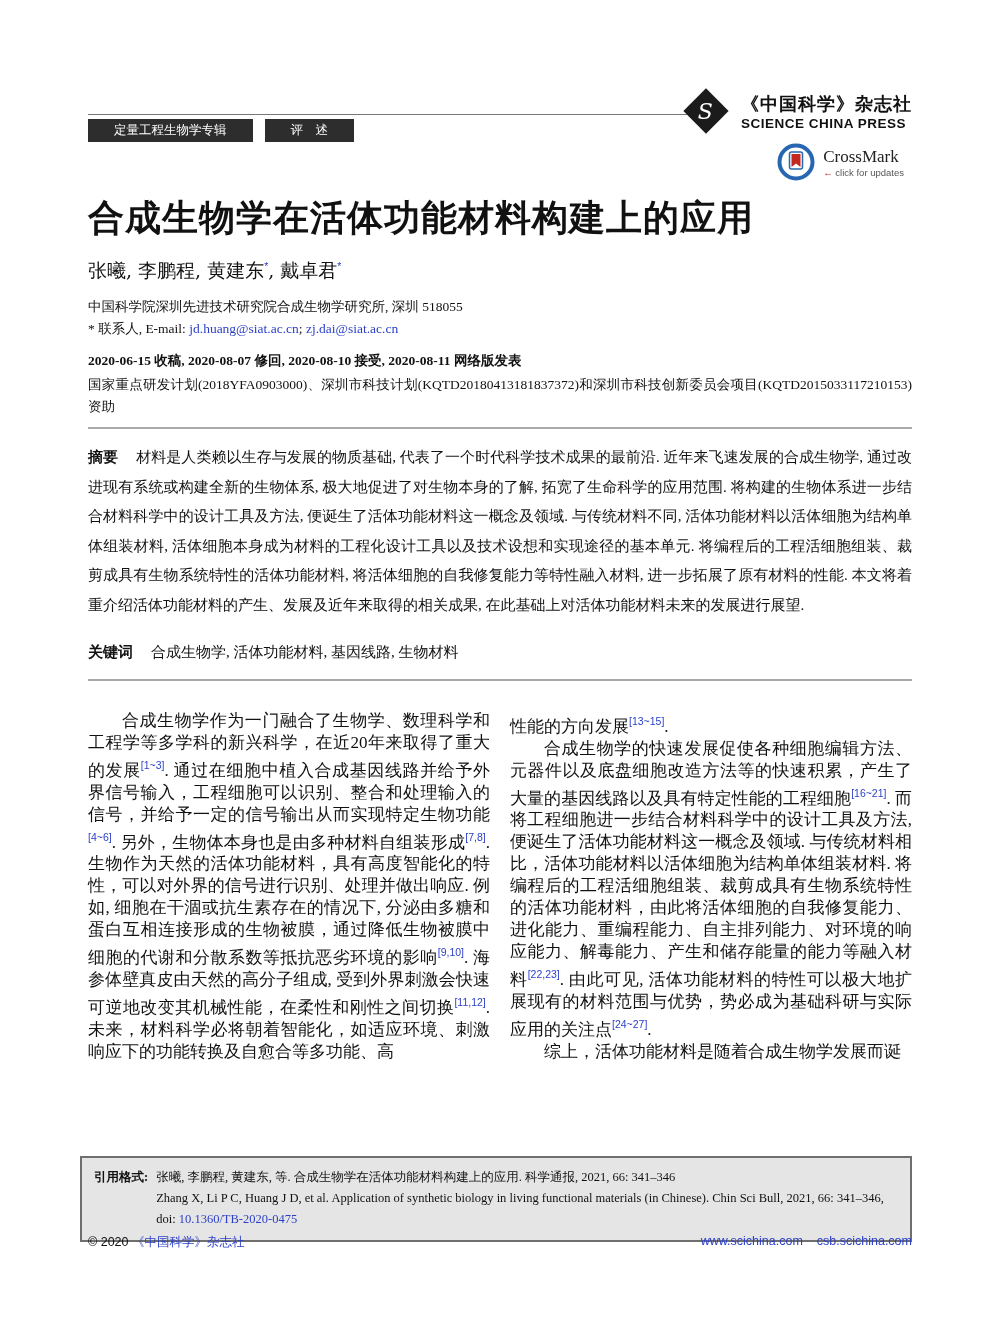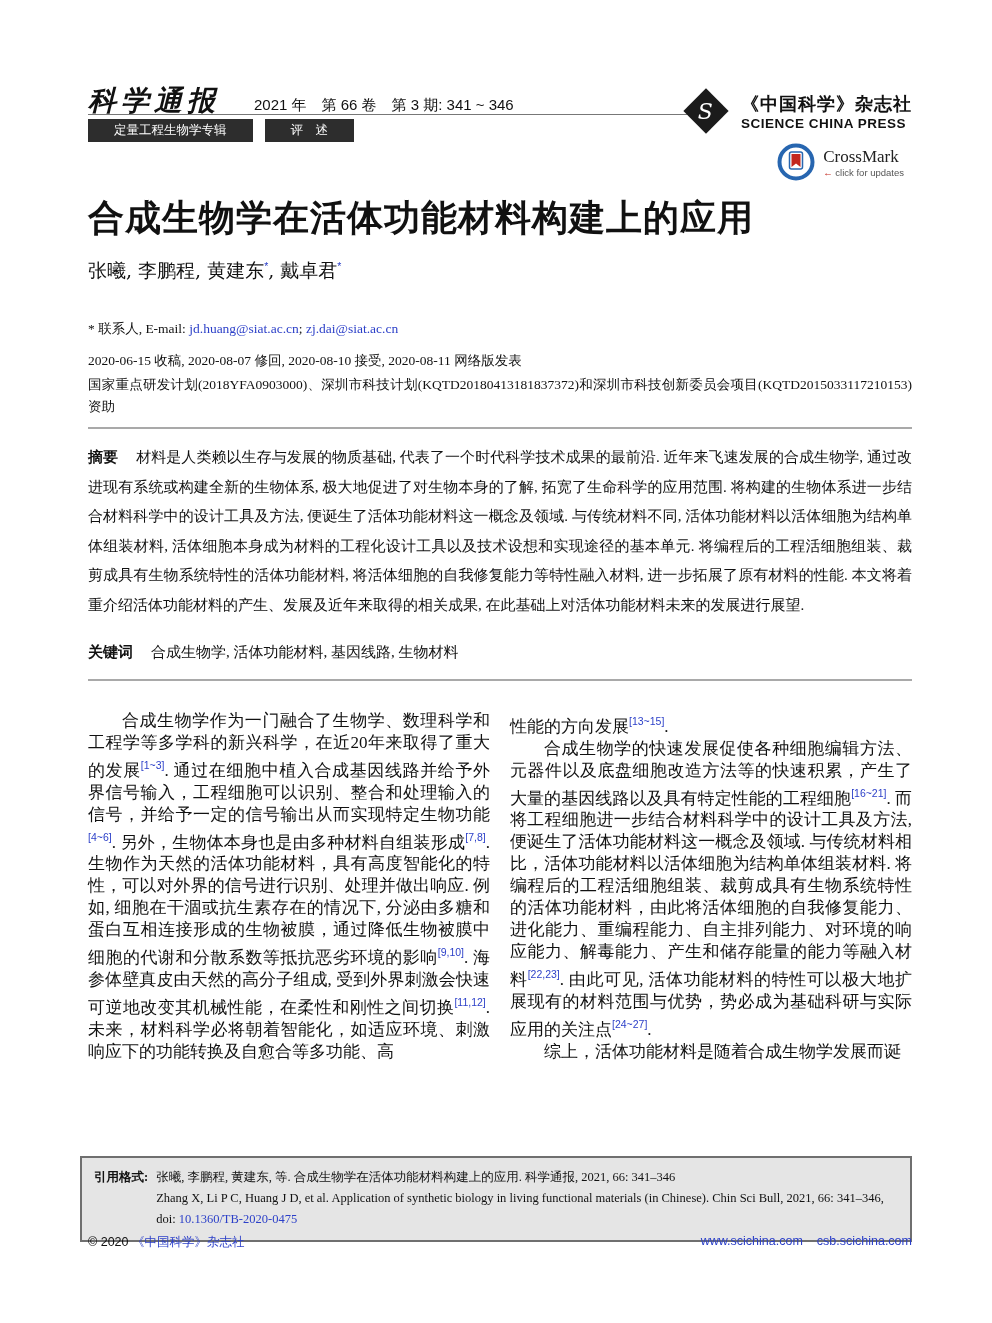--- a/index.html
+++ b/index.html
@@ -26,21 +26,21 @@
   #crossmark { position:absolute; top:143px; right:88px; display:flex; align-items:center; gap:8px; cursor:pointer; }
   .cm-text .cm-name { font-size:17px; font-family:"Liberation Serif", serif; color:#222; }
   .cm-sub { font-size:9.5px; color:#555; font-family:"Liberation Sans", sans-serif; }
   .cm-arrow { color:#c3271e; font-weight:bold; }
 
   
   #title { position:absolute; left:88px; top:194px; font-size:36px; font-weight:bold; letter-spacing:1px; }
   #authors { position:absolute; left:88px; top:258px; font-size:19px; font-family:"DejaVu Serif", serif; }
   #affiliation { position:absolute; left:88px; top:298px; font-size:13.5px; }
   #contact { position:absolute; left:88px; top:320px; font-size:13.5px; }
-  #dates { position:absolute; left:88px; top:352px; font-size:13.5px; }
+  #dates { position:absolute; left:88px; top:352px; font-size:13.5px;font-weight:bold; }
   #funding { position:absolute; left:88px; top:374px; width:824px; font-size:13.5px; line-height:22px; text-align:justify; }
   .rule { position:absolute; left:88px; width:824px; height:2px; background:#a9a9a9; }
   #rule-abstract { top:427px; }
   #rule-keywords { top:679px; }
 
   
   #abstract { position:absolute; left:88px; top:443px; width:824px; font-size:15px; line-height:29.5px; text-align:justify; }
   .blk-label { font-weight:bold; margin-right:18px; }
   #keywords { position:absolute; left:88px; top:643px; width:824px; font-size:15px; }
 
@@ -60,24 +60,20 @@
 
   
   #footer { position:absolute; left:88px; top:1234px; width:824px; display:flex; justify-content:space-between; font-size:12.5px; font-family:"Liberation Sans", sans-serif; }
   .footer-right { display:flex; gap:14px; }
 </style>
 </head>
 <body>
 
 <div id="page">
 
-  <div id="header-left">
-    <span class="masthead">科学通报</span>
-    <span class="issue-info">2021 年 第 66 卷 第 3 期: 341 ~ 346</span>
-  </div>
   <div id="header-rule"></div>
   <div id="badges">
     <span class="badge">定量工程生物学专辑</span>
     <span class="badge review">评 述</span>
   </div>
 
   <div id="press-block">
     <div class="diamond-wrap">
       <div class="diamond">
           <span>S</span>
@@ -96,20 +92,21 @@
       <path d="M14.5 11 h9 v13 l-4.5,-3.6 l-4.5,3.6 z" fill="#c3271e"></path>
     </svg>
     <div class="cm-text">
       <div class="cm-name">CrossMark</div>
       <div class="cm-sub"><span class="cm-arrow">←</span> <span>click for updates</span></div>
     </div>
   </div>
 
   <h1 id="title">合成生物学在活体功能材料构建上的应用</h1>
   <div id="authors"><span>张曦, 李鹏程, 黄建东</span><sup class="ref">*</sup><span>, 戴卓君</span><sup class="ref">*</sup></div>
+  <div id="affiliation">中国科学院深圳先进技术研究院合成生物学研究所, 深圳 518055</div>
   <div id="contact"><span>* 联系人, E-mail: </span><span class="link">jd.huang@siat.ac.cn</span><span>; </span><span class="link">zj.dai@siat.ac.cn</span></div>
   <div id="dates">2020-06-15 收稿, 2020-08-07 修回, 2020-08-10 接受, 2020-08-11 网络版发表</div>
   <div id="funding">国家重点研发计划(2018YFA0903000)、深圳市科技计划(KQTD20180413181837372)和深圳市科技创新委员会项目(KQTD2015033117210153)资助</div>
 
   <div class="rule" id="rule-abstract"></div>
 
   <div id="abstract">
     <span class="blk-label">摘要</span><span>材料是人类赖以生存与发展的物质基础, 代表了一个时代科学技术成果的最前沿. 近年来飞速发展的合成生物学, 通过改进现有系统或构建全新的生物体系, 极大地促进了对生物本身的了解, 拓宽了生命科学的应用范围. 将构建的生物体系进一步结合材料科学中的设计工具及方法, 便诞生了活体功能材料这一概念及领域. 与传统材料不同, 活体功能材料以活体细胞为结构单体组装材料, 活体细胞本身成为材料的工程化设计工具以及技术设想和实现途径的基本单元. 将编程后的工程活细胞组装、裁剪成具有生物系统特性的活体功能材料, 将活体细胞的自我修复能力等特性融入材料, 进一步拓展了原有材料的性能. 本文将着重介绍活体功能材料的产生、发展及近年来取得的相关成果, 在此基础上对活体功能材料未来的发展进行展望.</span>
   </div>
 

